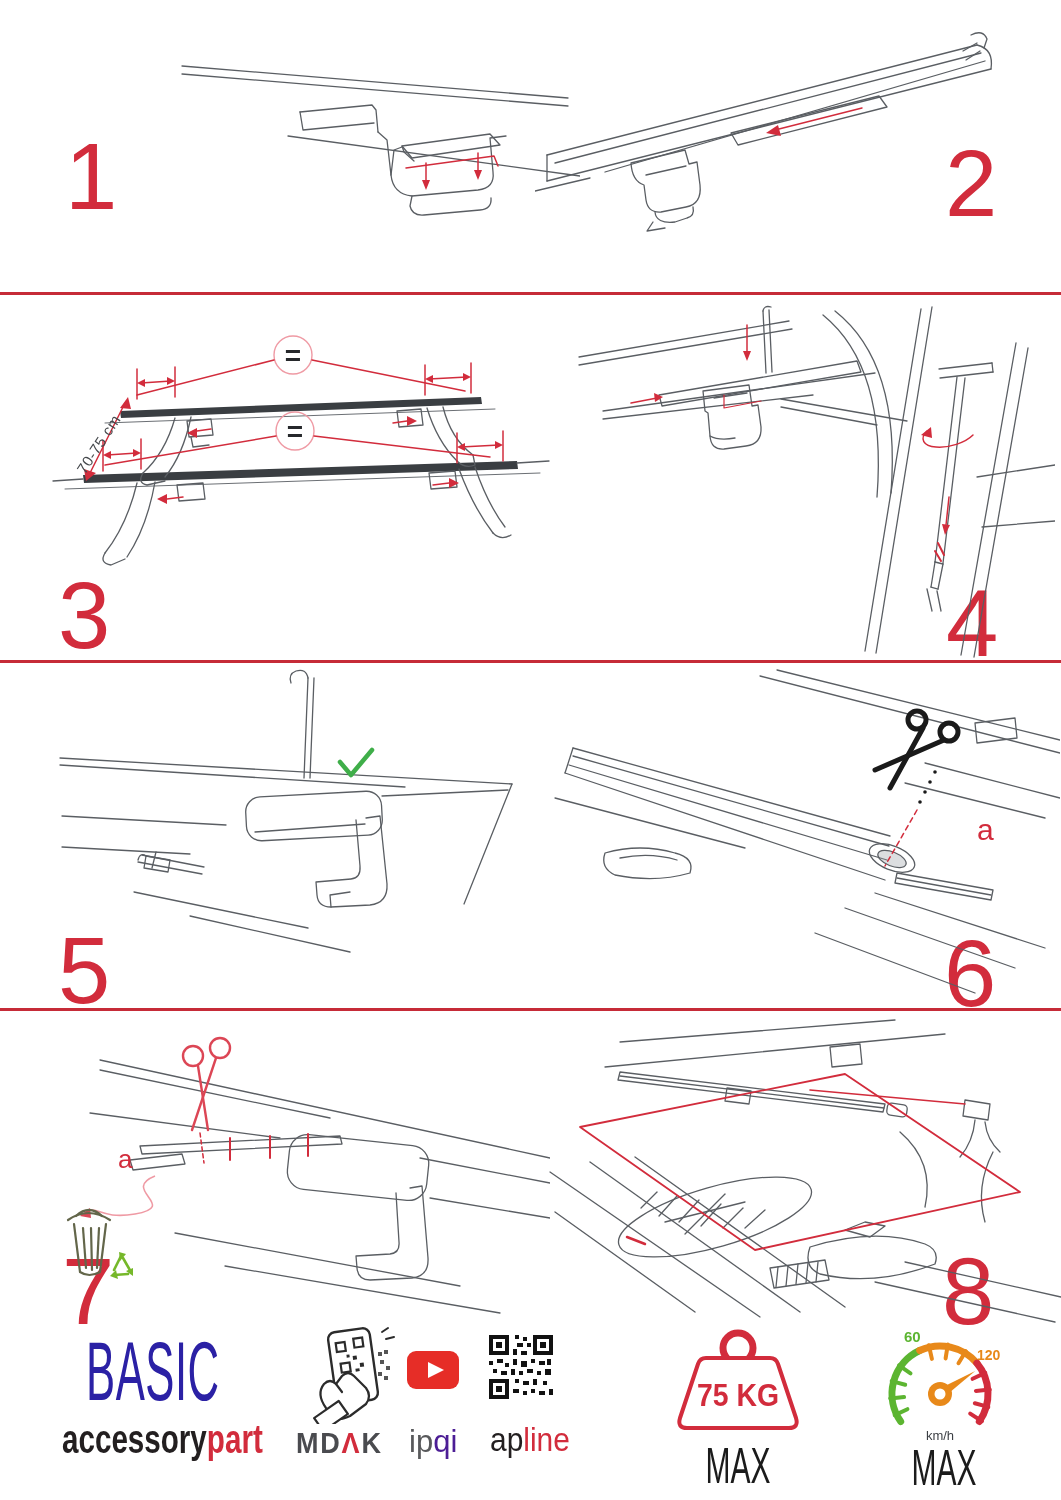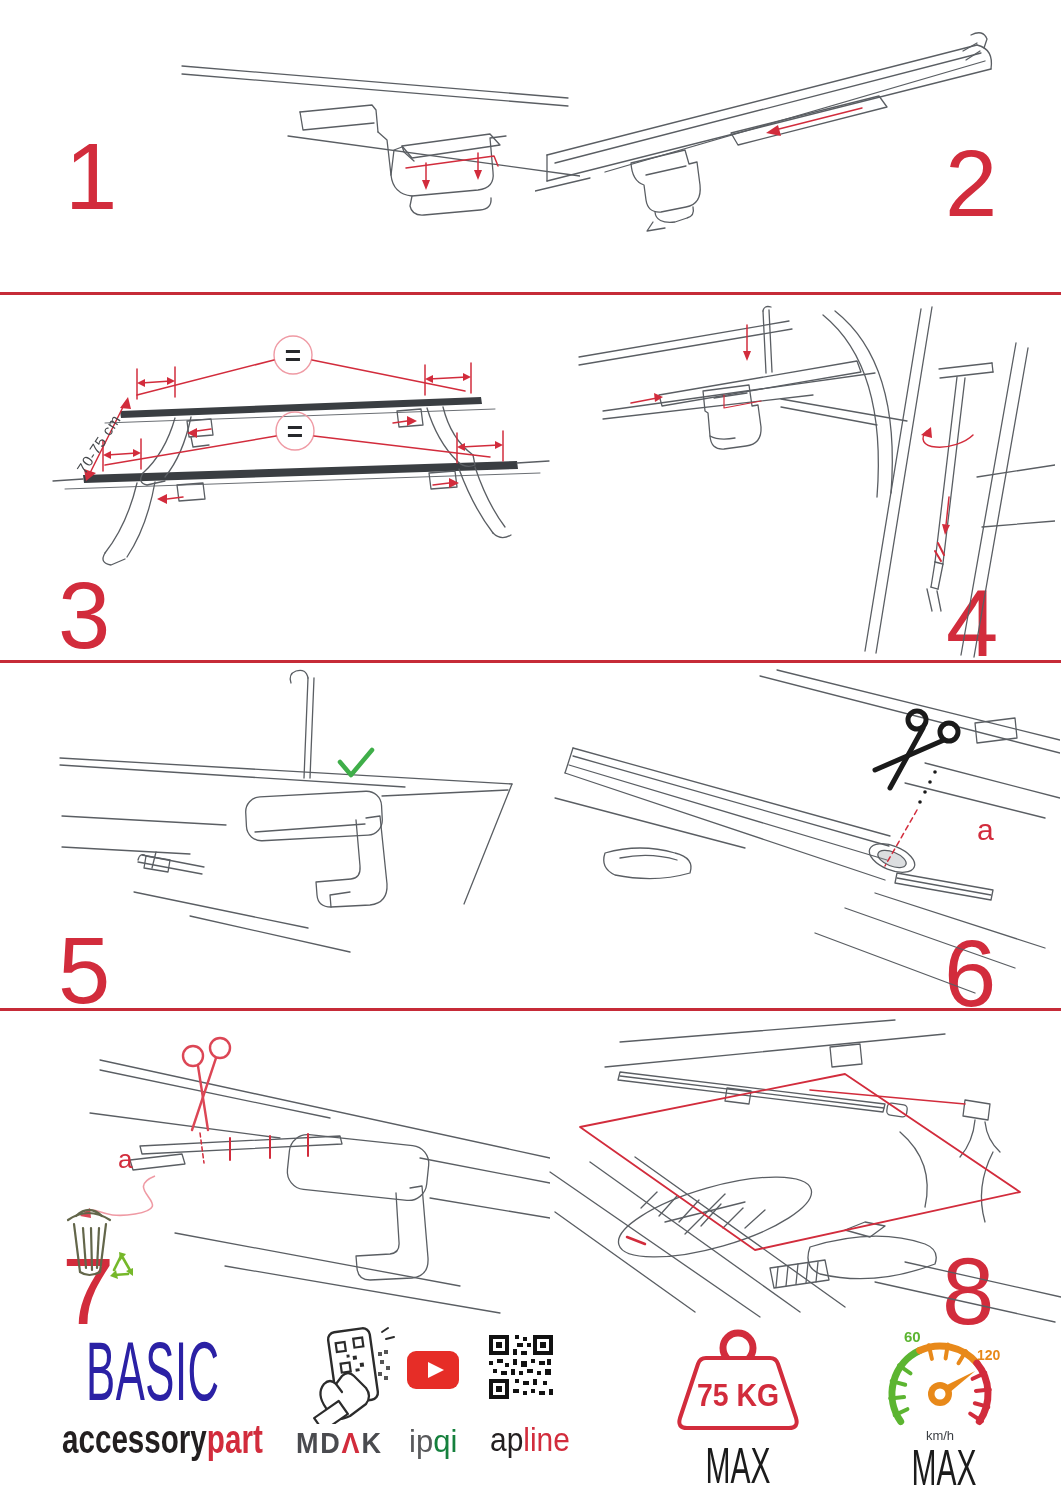--- a/index.html
+++ b/index.html
@@ -18,21 +18,21 @@
   .brand{position:absolute;left:86px;top:1338px;color:#2b21a5;font-size:84px;line-height:66px;
          font-weight:400;transform:scaleX(.52);transform-origin:left center;letter-spacing:1px;white-space:nowrap;}
   .company{position:absolute;left:62px;top:1419px;font-size:40px;line-height:40px;font-weight:700;
            transform:scaleX(.74);transform-origin:left center;white-space:nowrap;color:#231f20;}
   .company .redpart{color:#d22c3c;}
   .mdak{position:absolute;left:296px;top:1428px;font-size:30px;line-height:30px;font-weight:700;
         color:#4a4b4f;transform:scaleX(.9);transform-origin:left center;letter-spacing:2px;white-space:nowrap;}
   .mdak .accent{color:#d22c3c;}
   .ipqi{position:absolute;left:409px;top:1426px;font-size:31px;line-height:31px;font-weight:400;
         color:#58595b;white-space:nowrap;}
-  .ipqi .redpart{color:#15803d;}
+  .ipqi .redpart{color:#4c1d95;}
   .apline{position:absolute;left:490px;top:1421px;font-size:34px;line-height:36px;font-weight:400;
         color:#231f20;transform:scaleX(.88);transform-origin:left center;white-space:nowrap;}
   .apline .redpart{color:#d22c3c;}
   .maxlabel{position:absolute;width:140px;text-align:center;font-size:50px;line-height:44px;
         font-weight:400;color:#1b1b1b;transform:scaleX(.6);white-space:nowrap;}
 </style>
 </head>
 <body>
 
 <div class="canvas">

